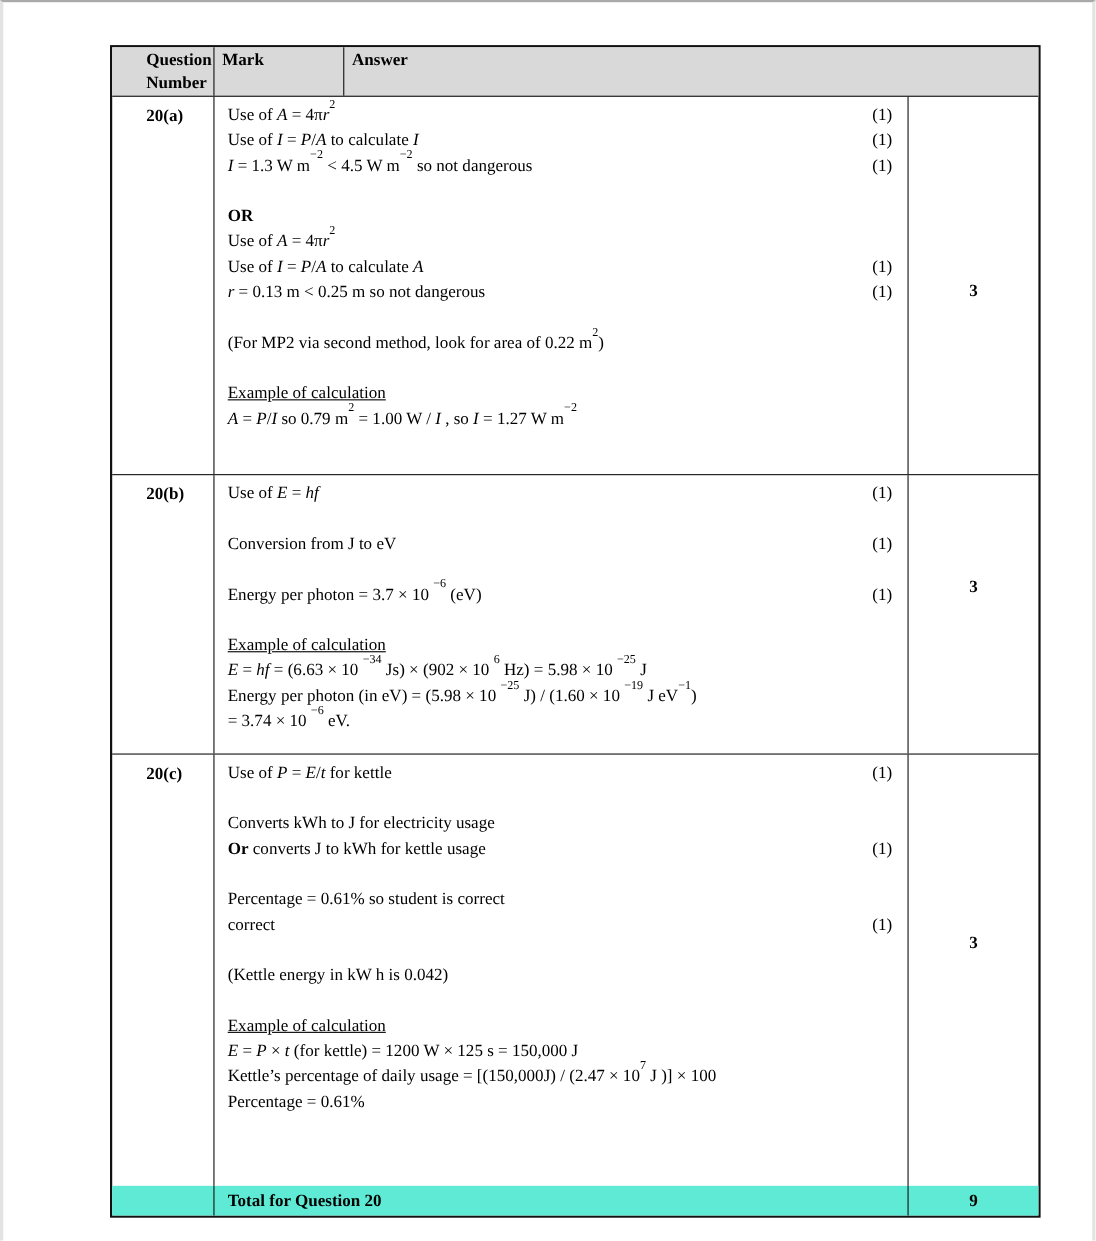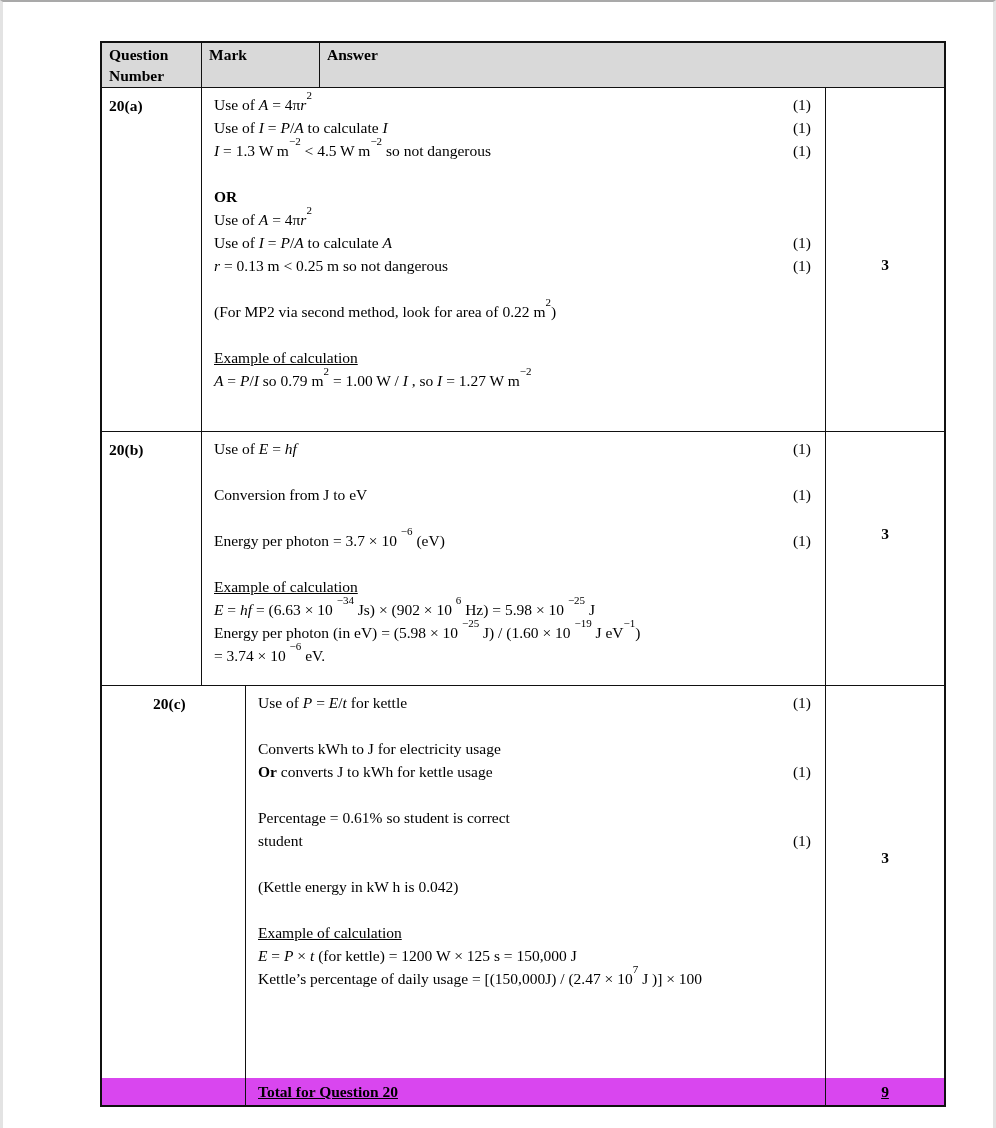--- a/index.html
+++ b/index.html
@@ -21,24 +21,24 @@
   .ms-table {
     position: absolute;
     left: 97px;
     top: 39px;
     width: 846px;
     border: 2px solid #111;
     font-size: 15.5px;
     line-height: 23px;
   }
   .tr { display: flex; border-bottom: 1px solid #111; }
-  .tr:last-child { border-bottom: none; padding-left: 44px; }
+  .tr:last-child { border-bottom: none; }
   .td { border-right: 1px solid #111; }
   .td:last-child { border-right: none; }
-  .col-q { width: 100px; flex: none; }
+  .col-q { width: 69px; flex: none; margin-left: 24px; }
   .col-a { flex: 1 1 auto; min-width: 0; }
   .col-m { width: 118px; flex: none; position: relative; }
 
   .thead { background: #d9d9d9; min-height: 42px; }
   .thead .td { font-weight: bold; padding: 1px 6px 1px 7px; line-height: 21px; }
 
   .qnum { font-weight: bold; padding: 6px 4px 4px 7px; }
   .answer { padding: 5px 14px 6px 12px; }
 
   .line { display: flex; min-height: 23px; }
@@ -54,21 +54,21 @@
     text-align: center;
     font-weight: bold;
   }
   .row-0 { min-height: 344px; }
   .row-1 { min-height: 254px; }
   .row-2 { min-height: 392px; }
   .row-0 .mark-value { top: 165px; }
   .row-1 .mark-value { top: 90px; }
   .row-2 .mark-value { top: 160px; }
 
-  .total-row { background: #d946ef; min-height: 26px; text-decoration: underline; }
+  .total-row { background: #5eead4; min-height: 26px; }
   .total-label { font-weight: bold; padding: 2px 14px 2px 12px; }
   .total-mark { font-weight: bold; text-align: center; padding: 2px 0; }
 </style>
 </head>
 <body>
 
 <div class="page">
   <div class="ms-table">
 
     <div class="tr thead">
@@ -188,40 +188,43 @@
               <span class="line-text"><b>Or</b> converts J to kWh for kettle usage</span>
               <span class="line-mark">(1)</span>
             </div>
             <div class="line">
               <span class="line-text">&nbsp;</span>
             </div>
             <div class="line">
               <span class="line-text">Percentage = 0.61% so student is correct</span>
             </div>
             <div class="line">
-              <span class="line-text">student</span>
+              <span class="line-text">correct</span>
               <span class="line-mark">(1)</span>
             </div>
             <div class="line">
               <span class="line-text">&nbsp;</span>
             </div>
             <div class="line">
               <span class="line-text">(Kettle energy in kW h is 0.042)</span>
             </div>
             <div class="line">
               <span class="line-text">&nbsp;</span>
             </div>
             <div class="line">
               <span class="line-text"><u>Example of calculation</u></span>
             </div>
             <div class="line">
               <span class="line-text"><i>E</i> = <i>P</i> × <i>t</i> (for kettle) = 1200 W × 125 s = 150,000 J</span>
             </div>
             <div class="line">
               <span class="line-text">Kettle’s percentage of daily usage = [(150,000J) / (2.47 × 10<sup>7</sup> J )] × 100</span>
+            </div>
+            <div class="line">
+              <span class="line-text">Percentage = 0.61%</span>
             </div>
           </div>
           <div class="td col-m markcell">
             <span class="mark-value">3</span>
           </div>
         </div>
       </div>
 
     <div class="tr total-row">
       <div class="td col-q"></div>

